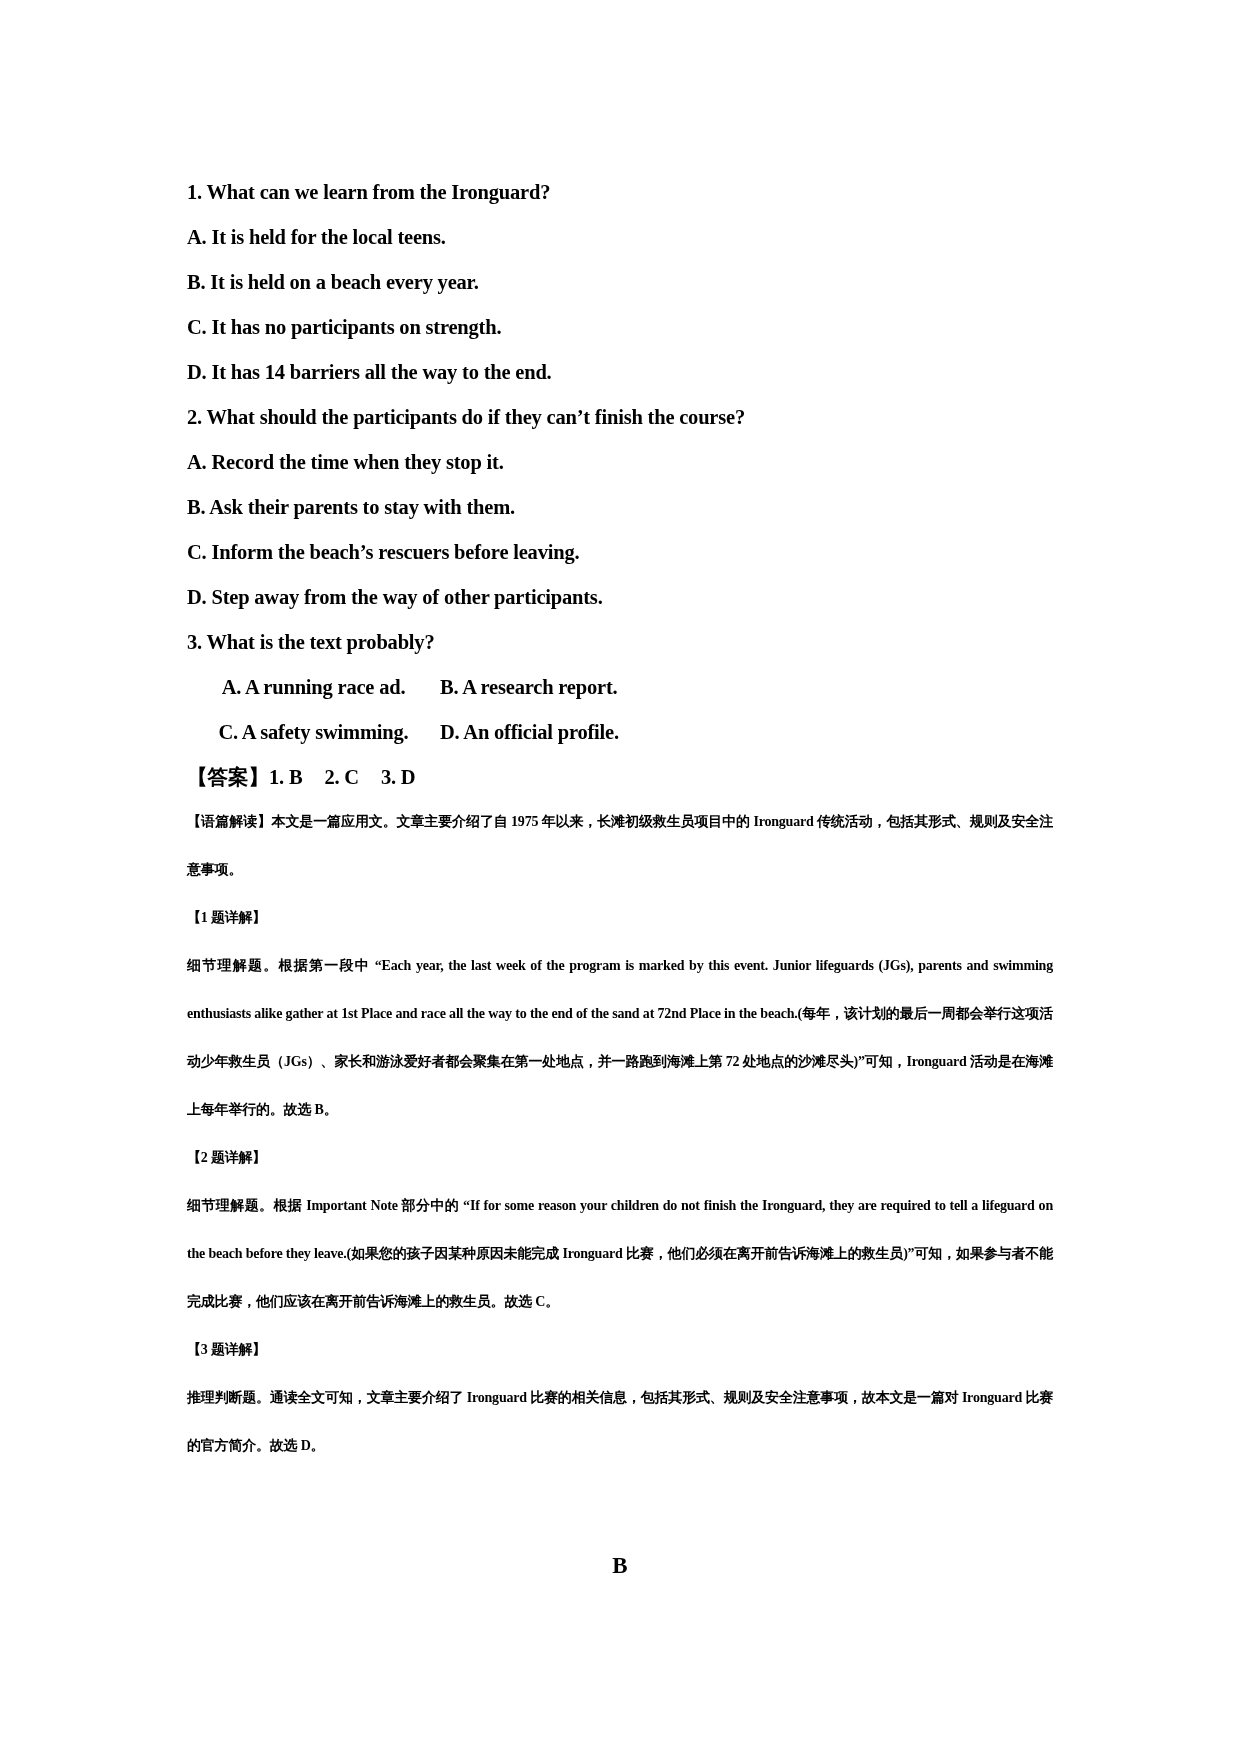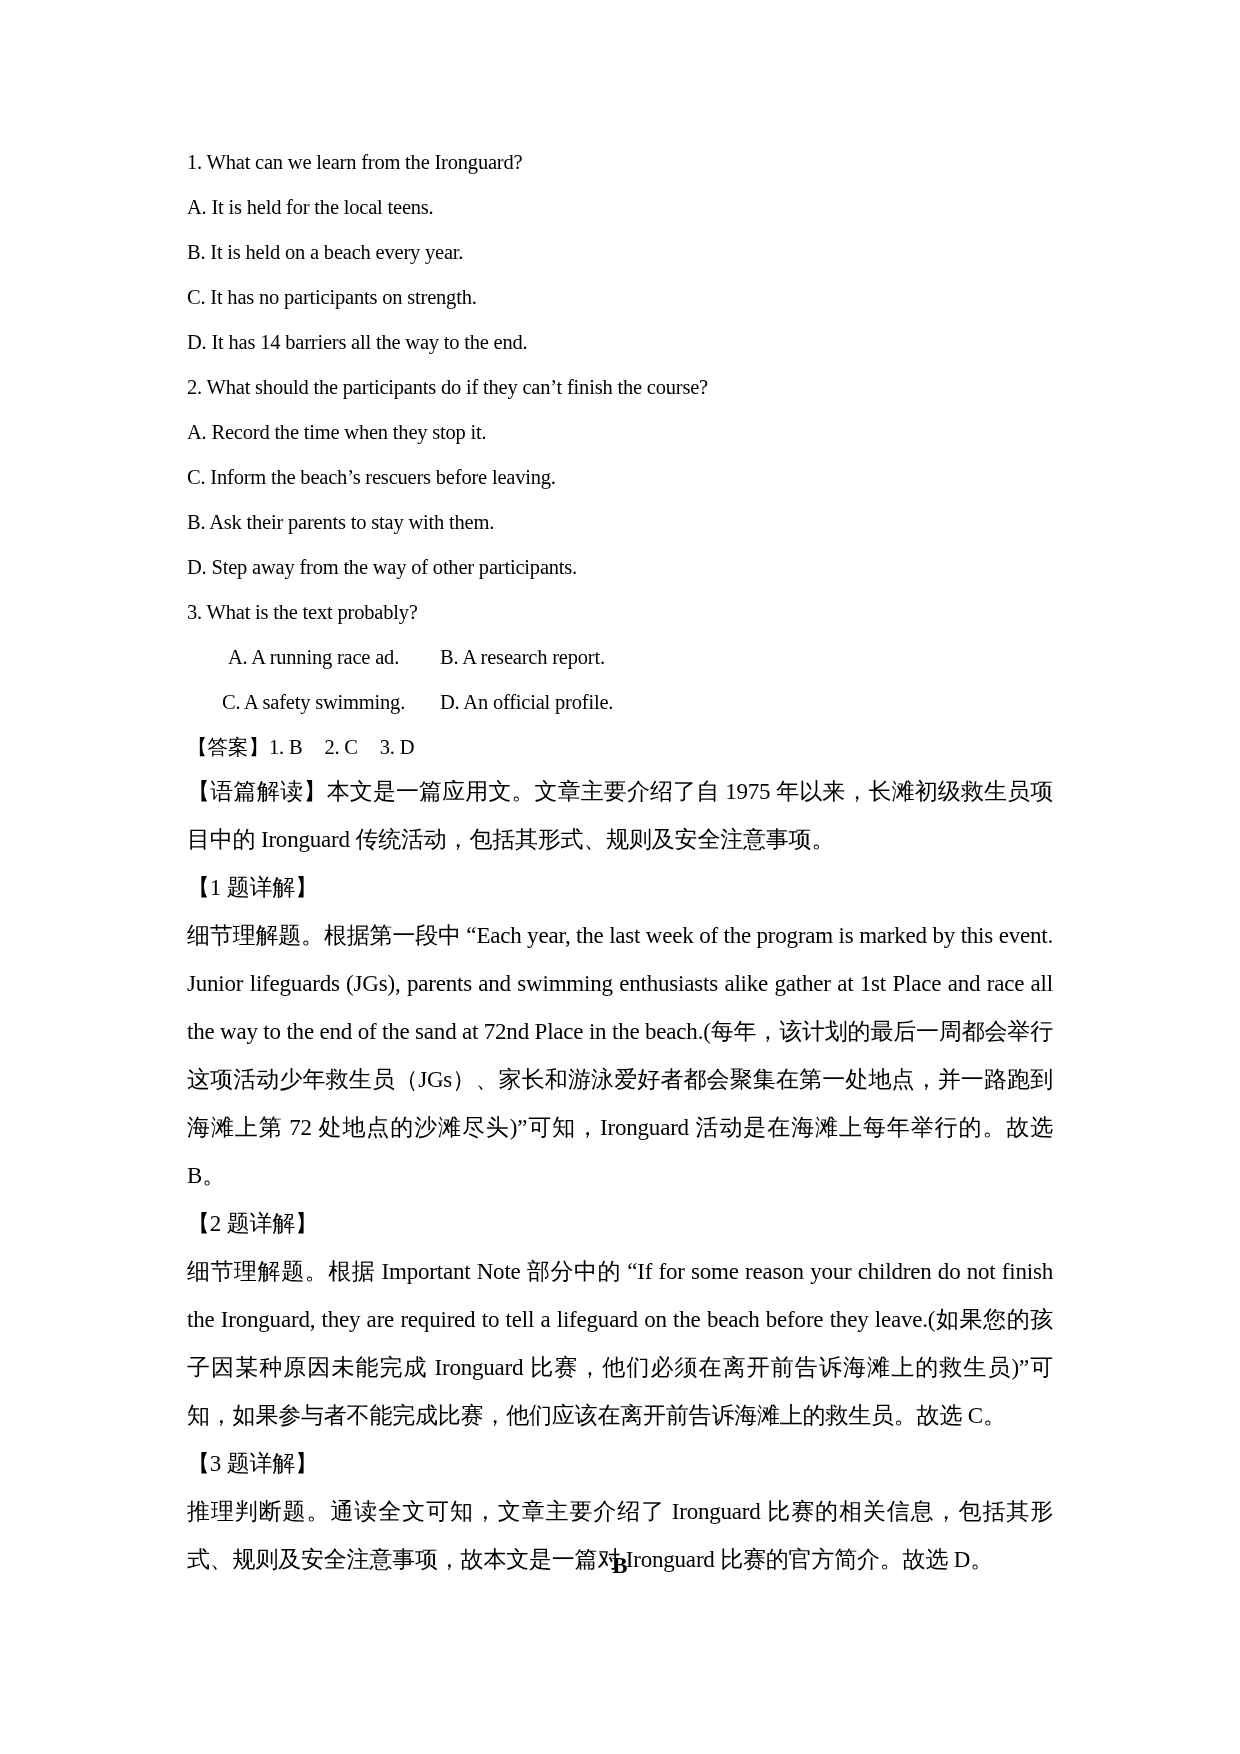--- a/index.html
+++ b/index.html
@@ -11,32 +11,33 @@
       width: 1240px;
       height: 1754px;
       position: relative;
       overflow: hidden;
       font-family: "Liberation Serif", "DejaVu Serif", serif;
       color: #000000;
     }
     .page {
       position: absolute;
       left: 187px;
-      top: 140px;
+      top: 170px;
       width: 866px;
+      font-weight: bold;
     }
     .line {
       font-size: 20.5px;
       line-height: 45px;
       height: 45px;
       white-space: nowrap;
       letter-spacing: -0.2px;
     }
     .wrap {
-      font-size: 23px;
+      font-size: 14px;
       line-height: 48px;
       white-space: normal;
       text-align: justify;
       text-align-last: left;
       letter-spacing: -0.2px;
     }
     .q3-options {
       display: flex;
       text-align: center;
     }
@@ -74,22 +75,22 @@
     <div class="line">1. What can we learn from the Ironguard?</div>
     <div class="line">A. It is held for the local teens.</div>
     <div class="line">B. It is held on a beach every year.</div>
     <div class="line">C. It has no participants on strength.</div>
     <div class="line">D. It has 14 barriers all the way to the end.</div>
   </div>
 
   <div>
     <div class="line">2. What should the participants do if they can’t finish the course?</div>
     <div class="line">A. Record the time when they stop it.</div>
+    <div class="line">B. Ask their parents to stay with them.</div>
     <div class="line">C. Inform the beach’s rescuers before leaving.</div>
-    <div class="line">B. Ask their parents to stay with them.</div>
     <div class="line">D. Step away from the way of other participants.</div>
   </div>
 
   <div>
     <div class="line">3. What is the text probably?</div>
     <div class="line q3-options">
       <span class="opt col1">A. A running race ad.</span>
       <span class="opt">B. A research report.</span>
     </div>
     <div class="line q3-options">

